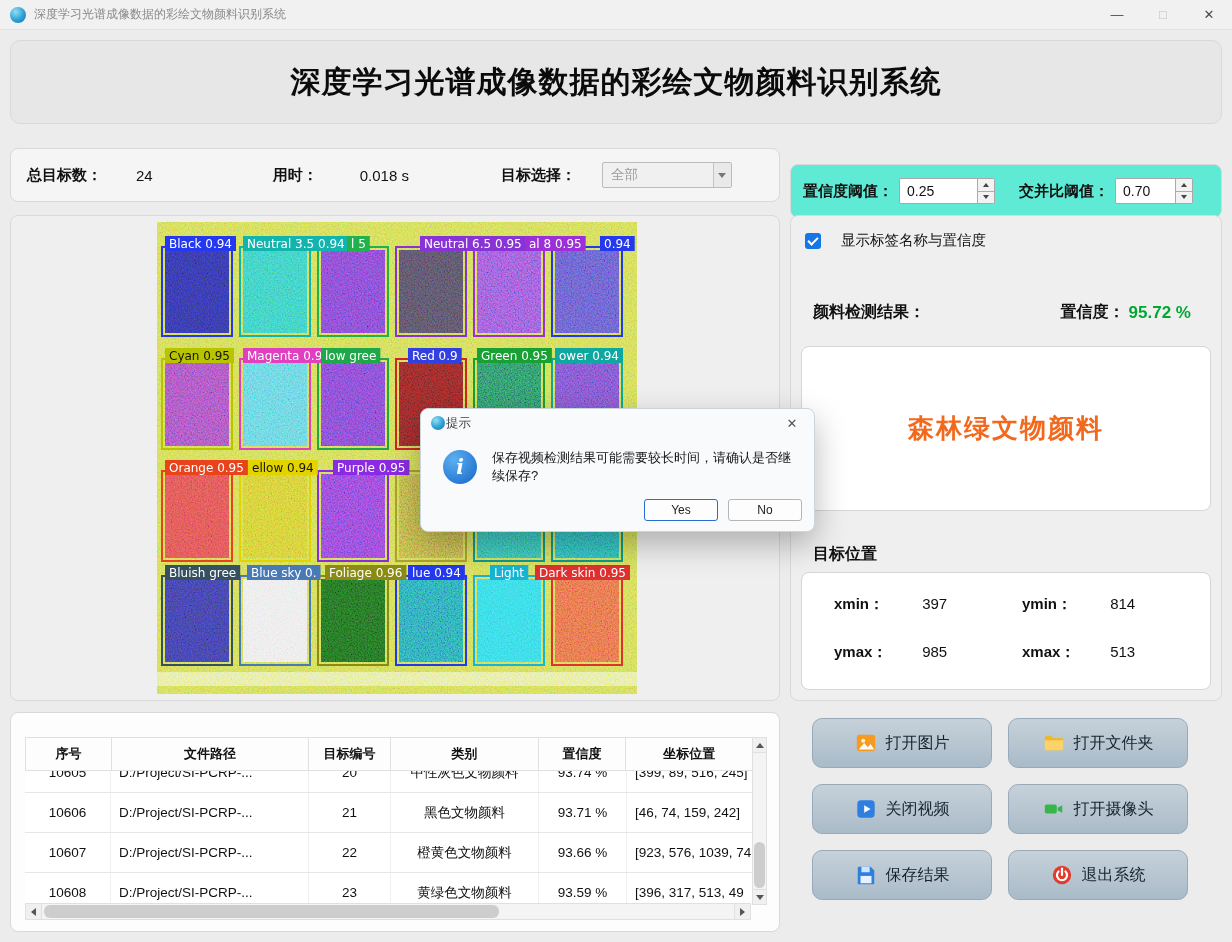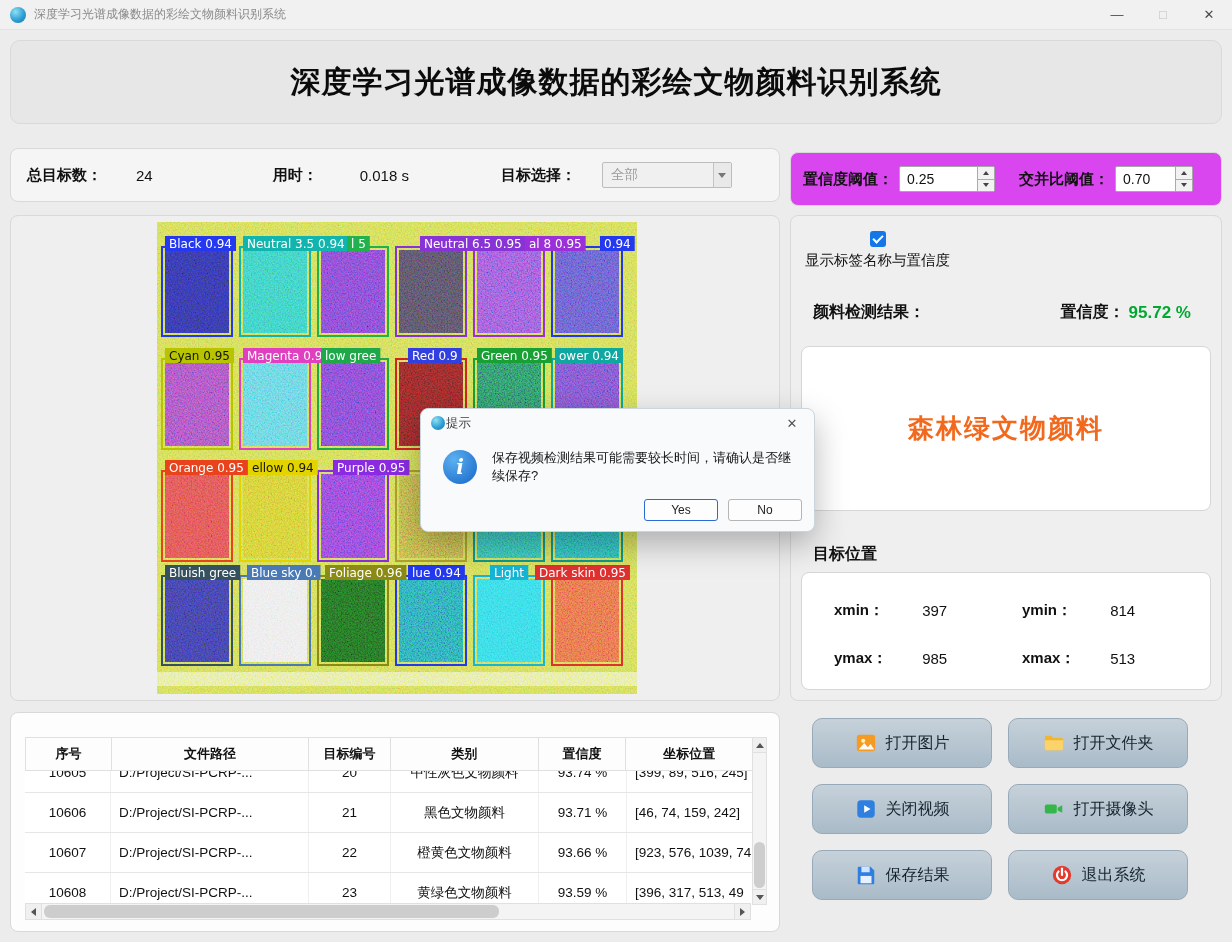--- a/index.html
+++ b/index.html
@@ -24,21 +24,21 @@
   
   .panel { position:absolute; background:#f2f2f2; border:1px solid #d9d9d9; border-radius:8px; }
 
   
   .header { left:10px; top:40px; width:1212px; height:84px; background:#e7e7e7;
     display:flex; align-items:center; justify-content:center; border-radius:10px; }
   .header h1 { font-size:30px; font-weight:bold; color:#0b0b0b; letter-spacing:1px; }
 
   
   .stats-left { left:10px; top:148px; width:770px; height:54px; display:flex; align-items:center; padding:0 16px; background:#f5f5f5; }
-  .stats-right { left:790px; top:152px; width:432px; height:54px; display:flex; align-items:center; padding:0 12px; background:#d946ef; }
+  .stats-right { left:790px; top:164px; width:432px; height:54px; display:flex; align-items:center; padding:0 12px; background:#5eead4; }
   .lbl { font-weight:bold; font-size:15px; white-space:nowrap; }
   .val { font-size:15px; white-space:nowrap; }
   .ml34{margin-left:34px}.ml120{margin-left:120px}.ml42{margin-left:42px}.ml92{margin-left:92px}.ml26{margin-left:26px}
   .ml6{margin-left:6px}.ml24{margin-left:24px}
 
   .select { width:130px; height:26px; background:#f0f0f0; border:1px solid #bcbcbc; border-radius:2px;
     display:flex; align-items:center; cursor:pointer; }
   .select-text { flex:1; padding-left:8px; font-size:13.5px; color:#9c9c9c; }
   .select-btn { width:18px; height:100%; display:flex; align-items:center; justify-content:center;
     border-left:1px solid #c4c4c4; background:#e9e9e9; }
@@ -54,35 +54,35 @@
   .tri-down-xs { width:0;height:0;border-left:3px solid transparent;border-right:3px solid transparent;border-top:4px solid #444; }
 
   
   .image-panel { left:10px; top:215px; width:770px; height:486px; background:#efefef; }
   .det-image { position:absolute; left:146px; top:6px; width:480px; height:464px; cursor:crosshair; }
   .det-image svg { display:block; }
   .det-label-text { font-family:"DejaVu Sans",sans-serif; font-size:12px; }
 
   
   .right-panel { left:790px; top:215px; width:432px; height:486px; background:#efefef; }
-  .chk-row { position:absolute; left:14px; top:15px; display:flex; align-items:center; gap:4px; font-size:14.5px;flex-direction:column; }
+  .chk-row { position:absolute; left:14px; top:15px; display:flex; align-items:center; gap:20px; font-size:14.5px; }
   .checkbox { width:16px; height:16px; background:#1576e8; border-radius:3px; position:relative; cursor:pointer; flex:none; }
   .checkbox::after { content:""; position:absolute; left:5px; top:2px; width:4px; height:8px;
     border:solid #fff; border-width:0 2px 2px 0; transform:rotate(45deg); }
   .result-row { position:absolute; left:22px; right:30px; top:86px; display:flex; align-items:center; }
   .result-label { font-weight:bold; font-size:16px; }
   .conf-label { font-weight:bold; font-size:16px; margin-left:auto; margin-right:4px; }
   .conf-value { font-weight:bold; font-size:17px; color:#00a832; }
   .result-card { position:absolute; left:10px; right:10px; top:130px; height:165px; background:#fff;
     border:1px solid #d6d6d6; border-radius:8px; display:flex; align-items:center; justify-content:center; }
   .result-text { color:#f2691d; font-weight:bold; font-size:26px; letter-spacing:2px; }
   .pos-title { position:absolute; left:22px; top:328px; font-weight:bold; font-size:16px; }
   .pos-card { position:absolute; left:10px; right:10px; top:356px; height:118px; background:#fff;
     border:1px solid #d6d6d6; border-radius:8px; padding:22px 0 0 32px; }
-  .pos-row { display:flex; align-items:center; height:30px; margin-bottom:18px; font-size:15px; }
+  .pos-row { display:flex; height:30px; margin-bottom:18px; font-size:15px; }
   .pos-lbl { font-weight:bold; width:90px; }
   .pos-val { width:102px; }
 
   
   .table-panel { left:10px; top:712px; width:770px; height:220px; background:#fdfdfd; }
   .table-wrap { position:absolute; left:14px; top:24px; width:728px; height:168px; overflow:hidden; }
   .thead { display:flex; height:34px; border:1px solid #e0e0e0; background:#fdfdfd; }
   .th { display:flex; align-items:center; justify-content:center; font-weight:bold; font-size:13px;
     border-right:1px solid #e0e0e0; cursor:default; }
   .th:last-child { border-right:none; }

